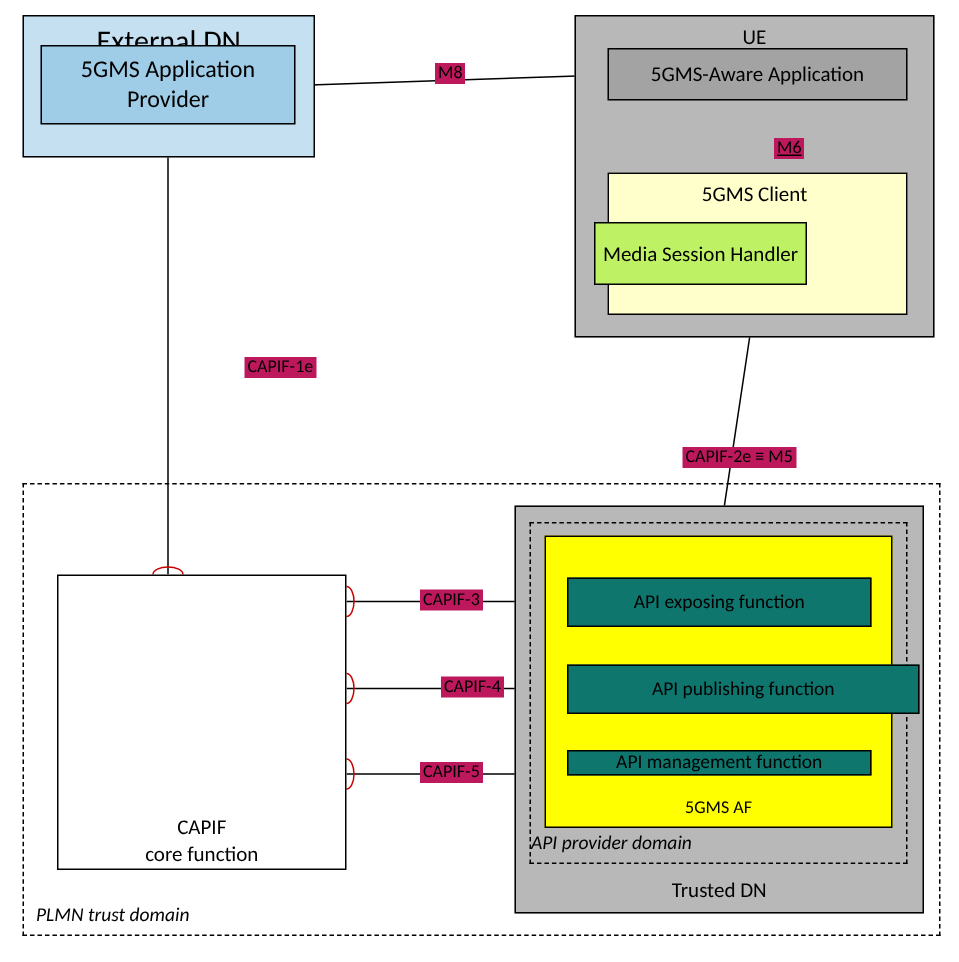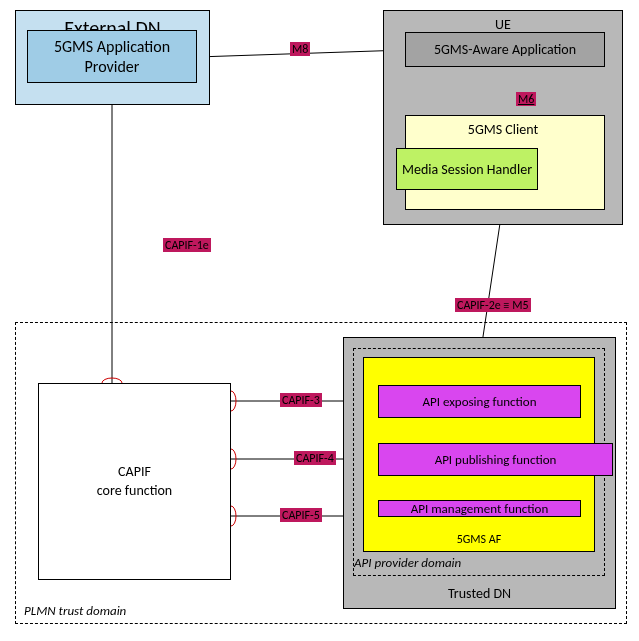--- a/index.html
+++ b/index.html
@@ -111,20 +111,21 @@
       font-style: italic;
       font-size: 13px;
     }
     .capif-core {
       left: 38px;
       top: 383px;
       width: 193px;
       height: 197px;
       background: #fff;
       line-height: 1.3;
+      align-items: flex-end;
     }
     .trusted-dn {
       left: 343px;
       top: 337px;
       width: 273px;
       height: 272px;
       background: #b8b8b8;
     }
     .trusted-dn-label {
       position: absolute;
@@ -160,21 +161,21 @@
     }
     .af-label {
       position: absolute;
       bottom: 5px;
       left: 0;
       right: 0;
       text-align: center;
       font-size: 12px;
     }
     .api-fn {
-      background: #d946ef;
+      background: #0f766e;
       font-size: 13px;
     }
     .api-exposing {
       left: 378px;
       top: 385px;
       width: 203px;
       height: 33px;
     }
     .api-publishing {
       left: 378px;

